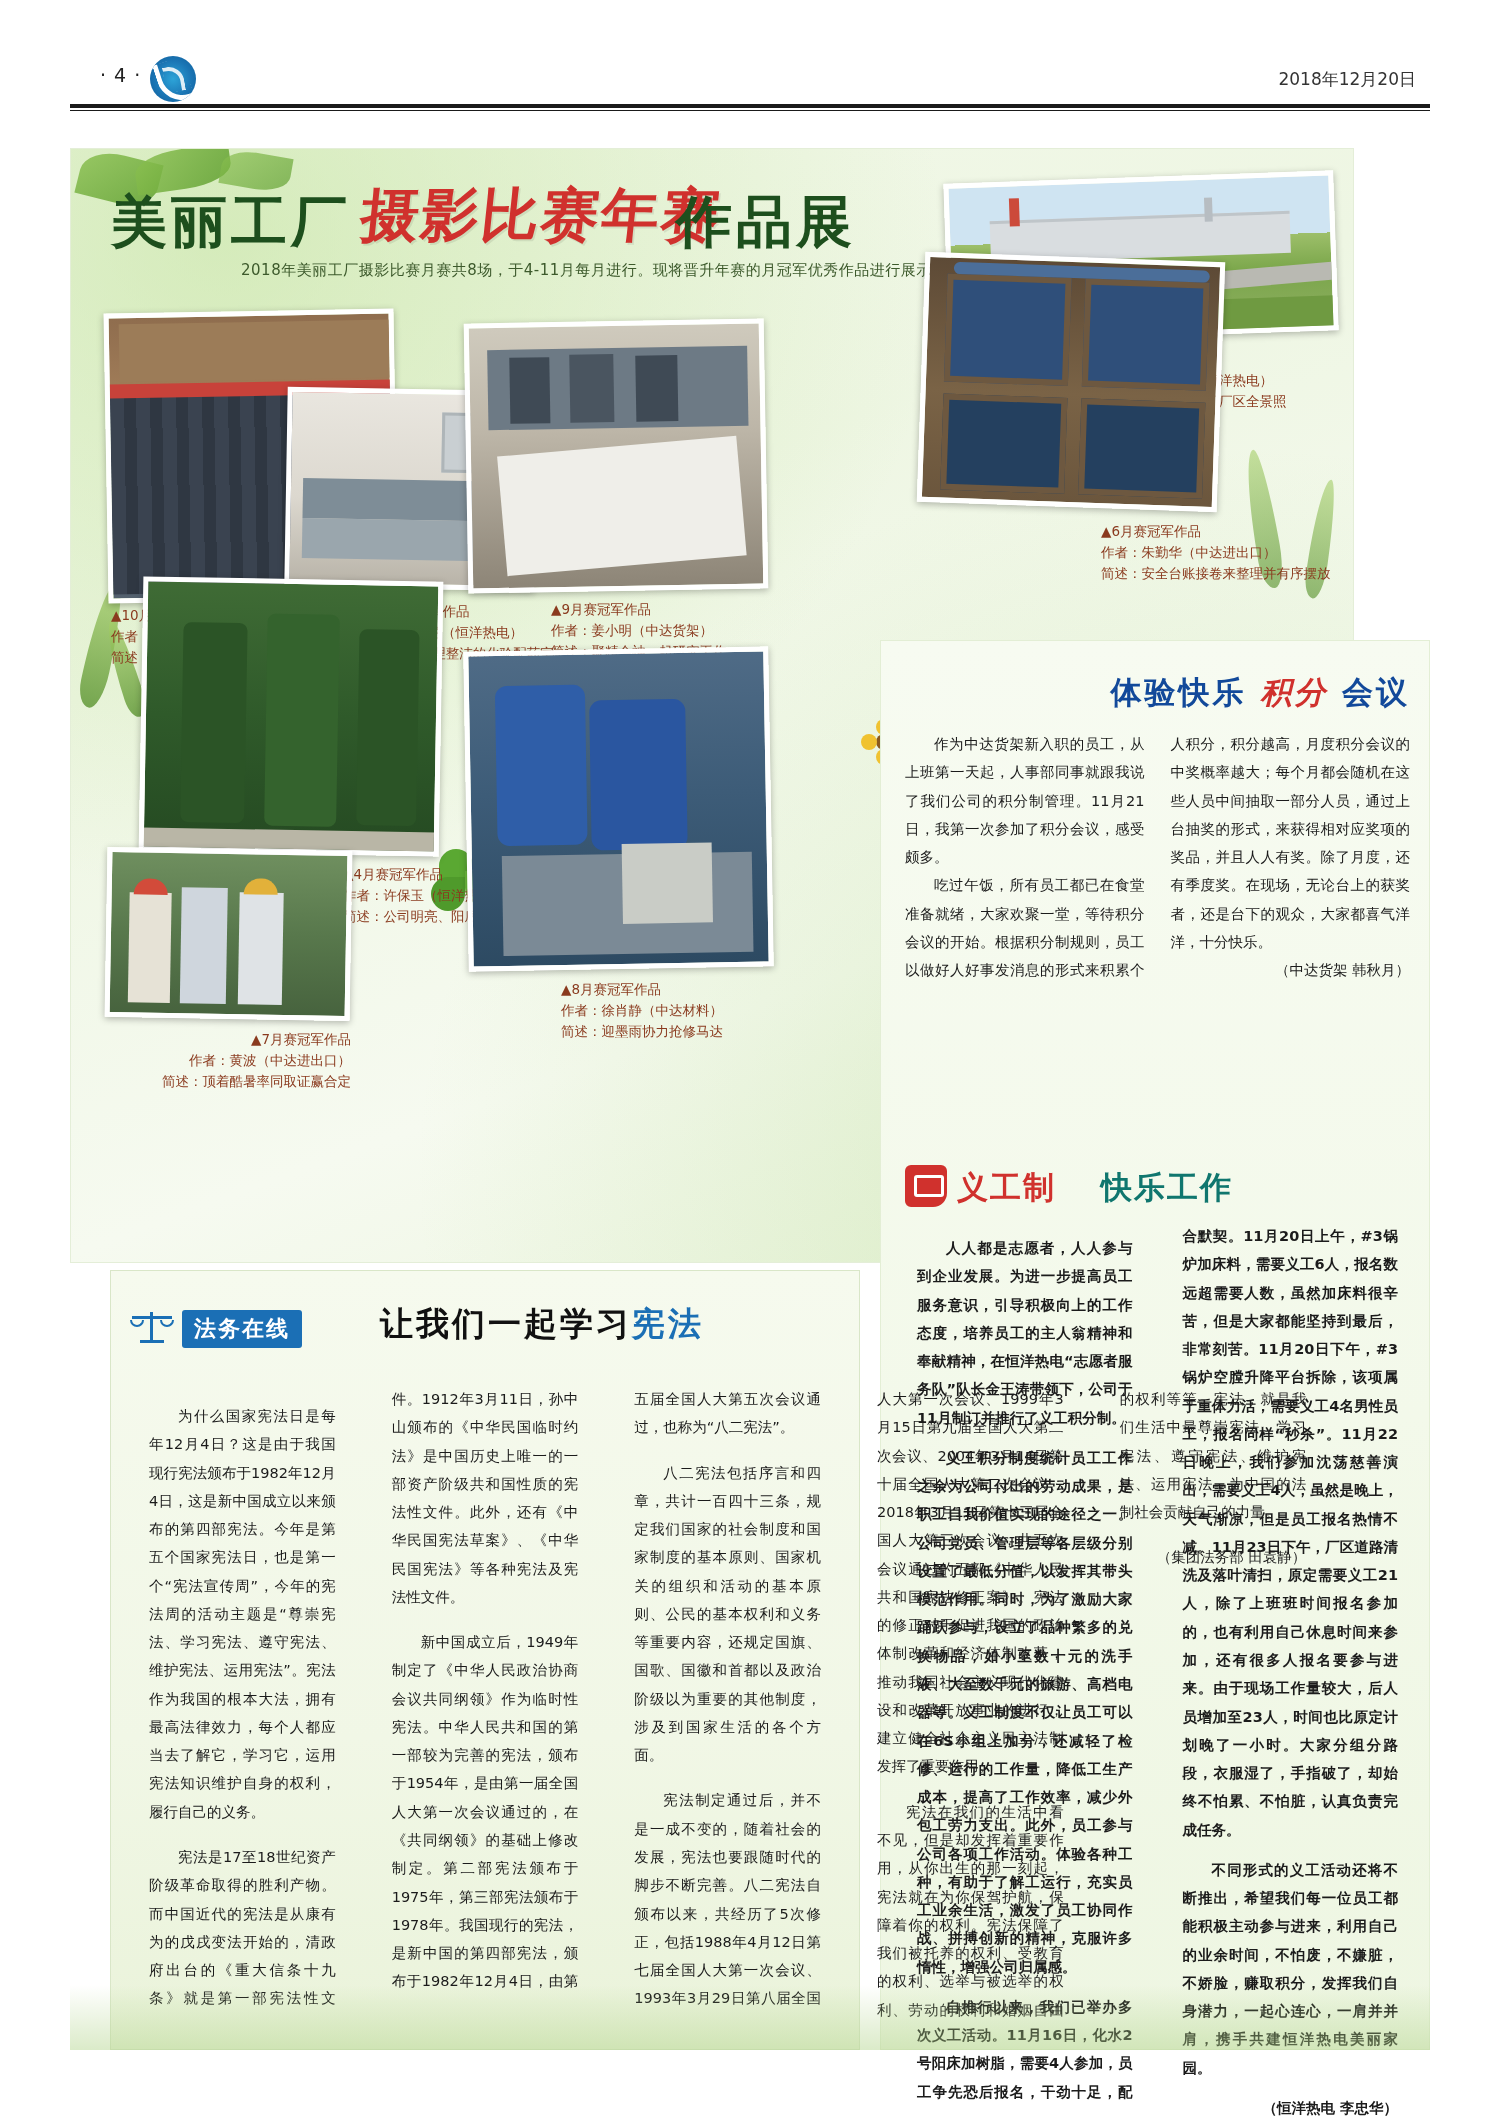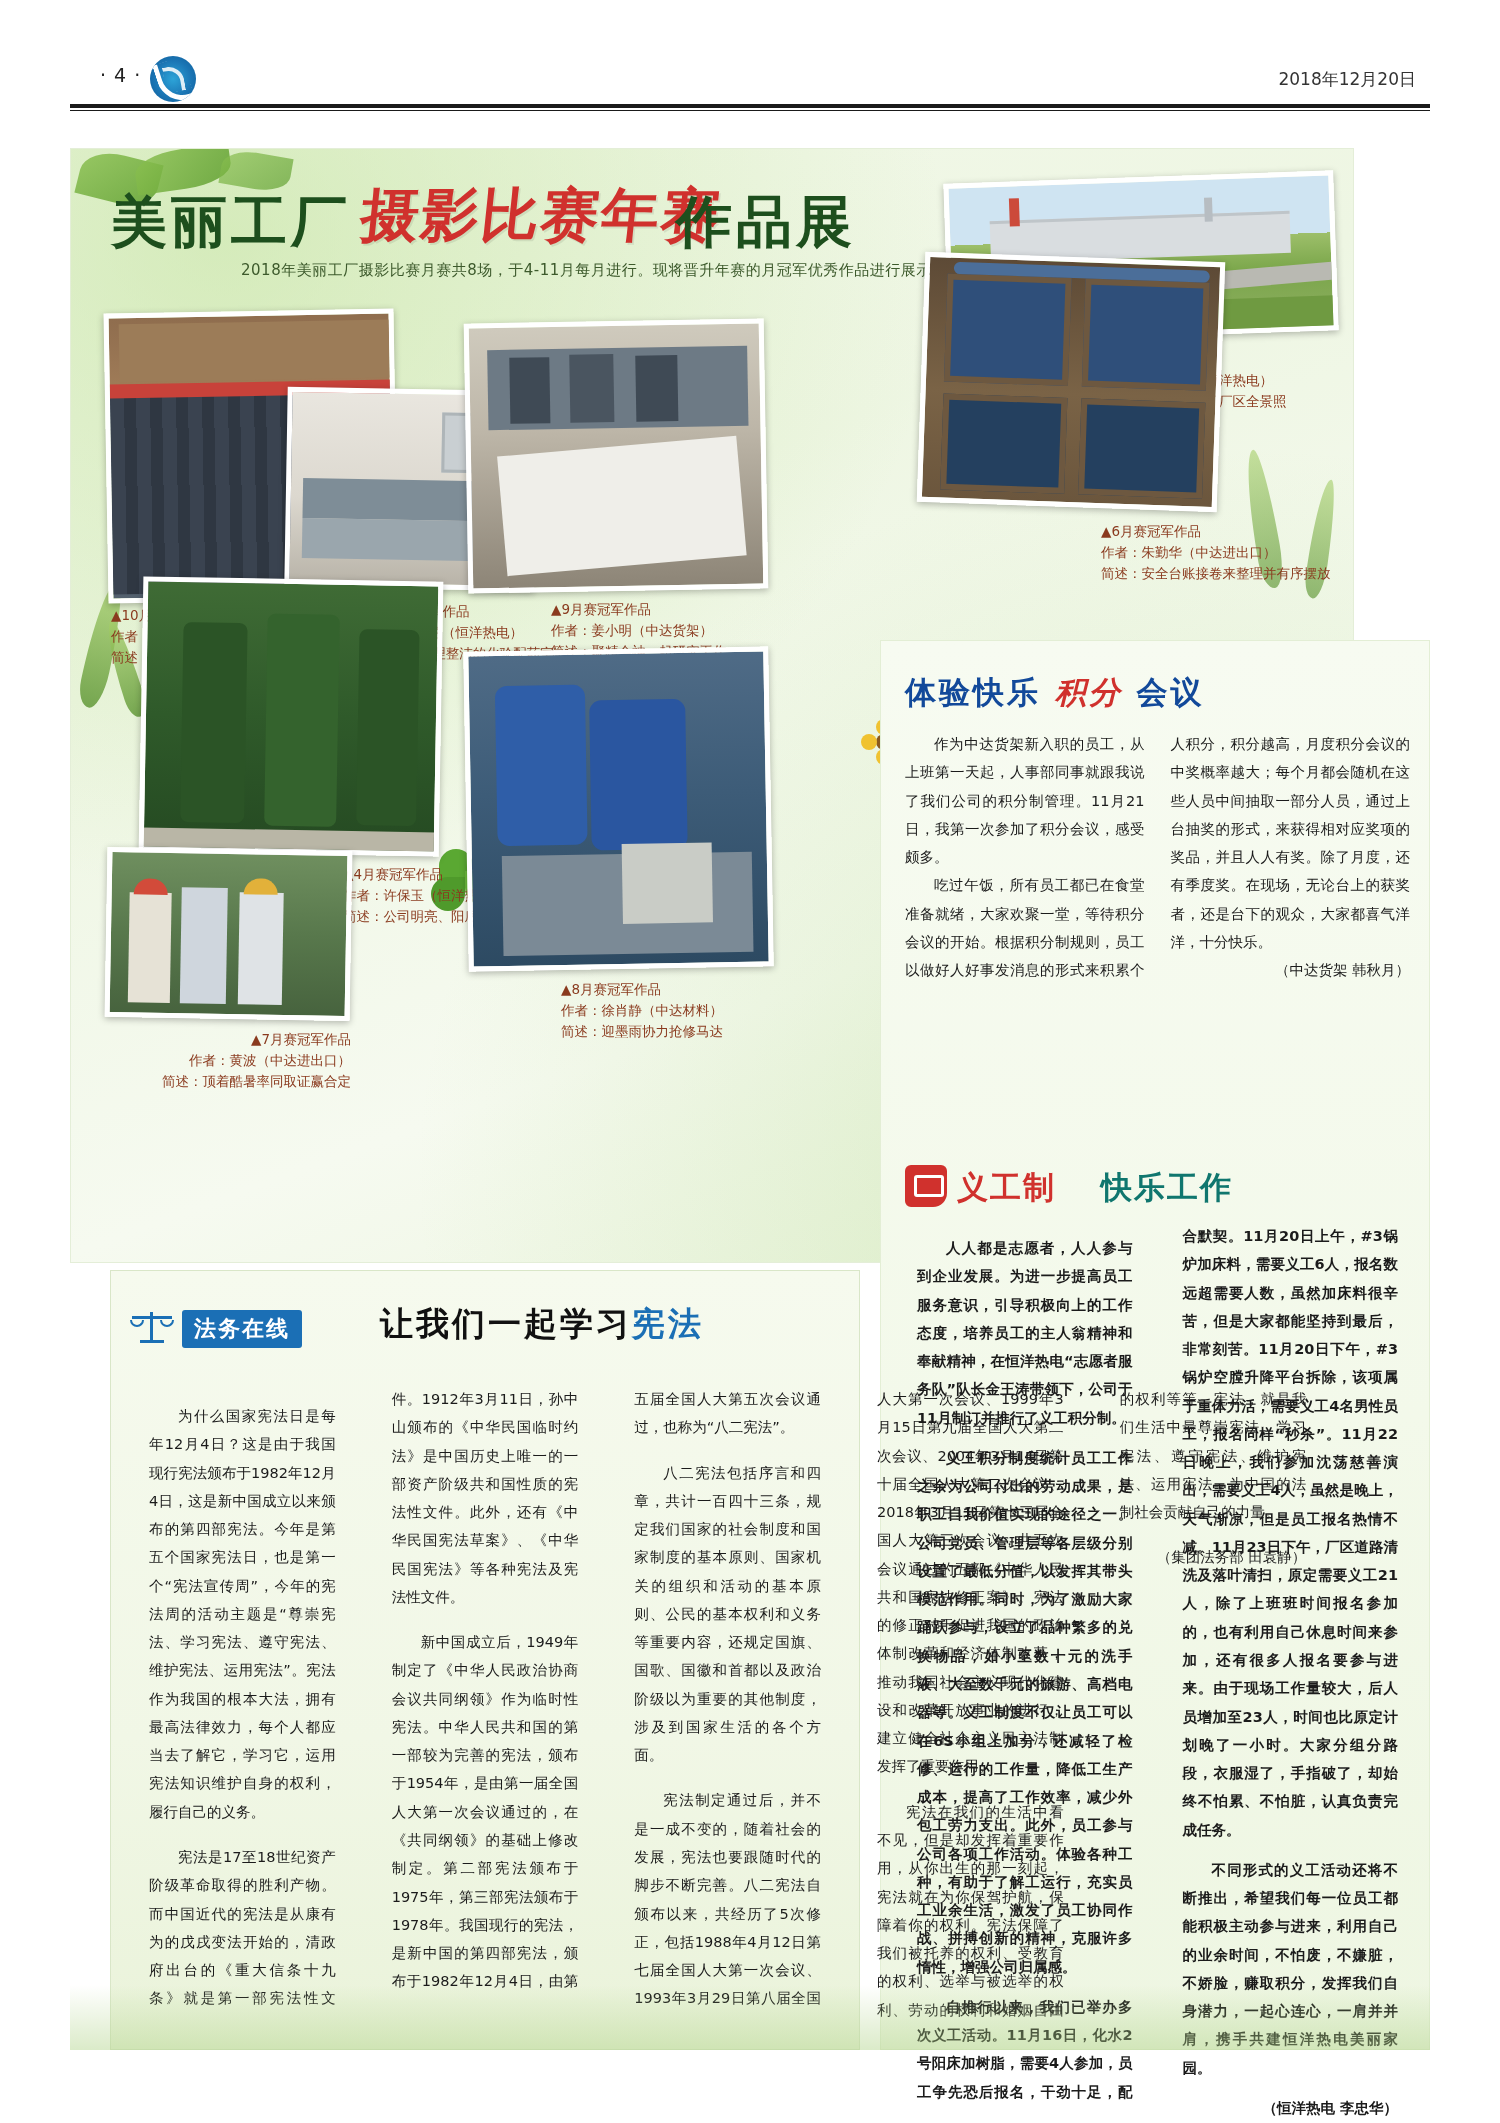--- a/index.html
+++ b/index.html
@@ -115,21 +115,21 @@
     position:absolute; font-size:13.5px; color:#8a3a1e; line-height:1.55;
   }
   .cap .ttl { color:#8a3a1e; }
   .cap .li { color:#8a3a1e; }
   .art-right-bg {
     position:absolute; left:880px; top:640px; width:550px; height:1410px;
     background:linear-gradient(180deg,#f7fbf1 0%, #f3f9ea 55%, #eef6e2 100%);
     border:1px solid #e3eed5;
   }
   .h-exp {
-    position:absolute; left:905px; top:672px; width:505px; text-align:left;
+    position:absolute; left:905px; top:672px; width:505px; text-align:right;
     font-family:"DejaVu Serif", serif; font-size:31px; font-weight:bold;
     color:#12499a; letter-spacing:3px;
   }
   .h-exp .accent { color:#d0312d; font-style:italic; }
 
   .cols2 {
     position:absolute; left:905px; top:730px; width:505px;
     column-count:2; column-gap:26px;
     font-size:14.5px; line-height:1.95; color:#1b1b1b;
     text-align:justify;

